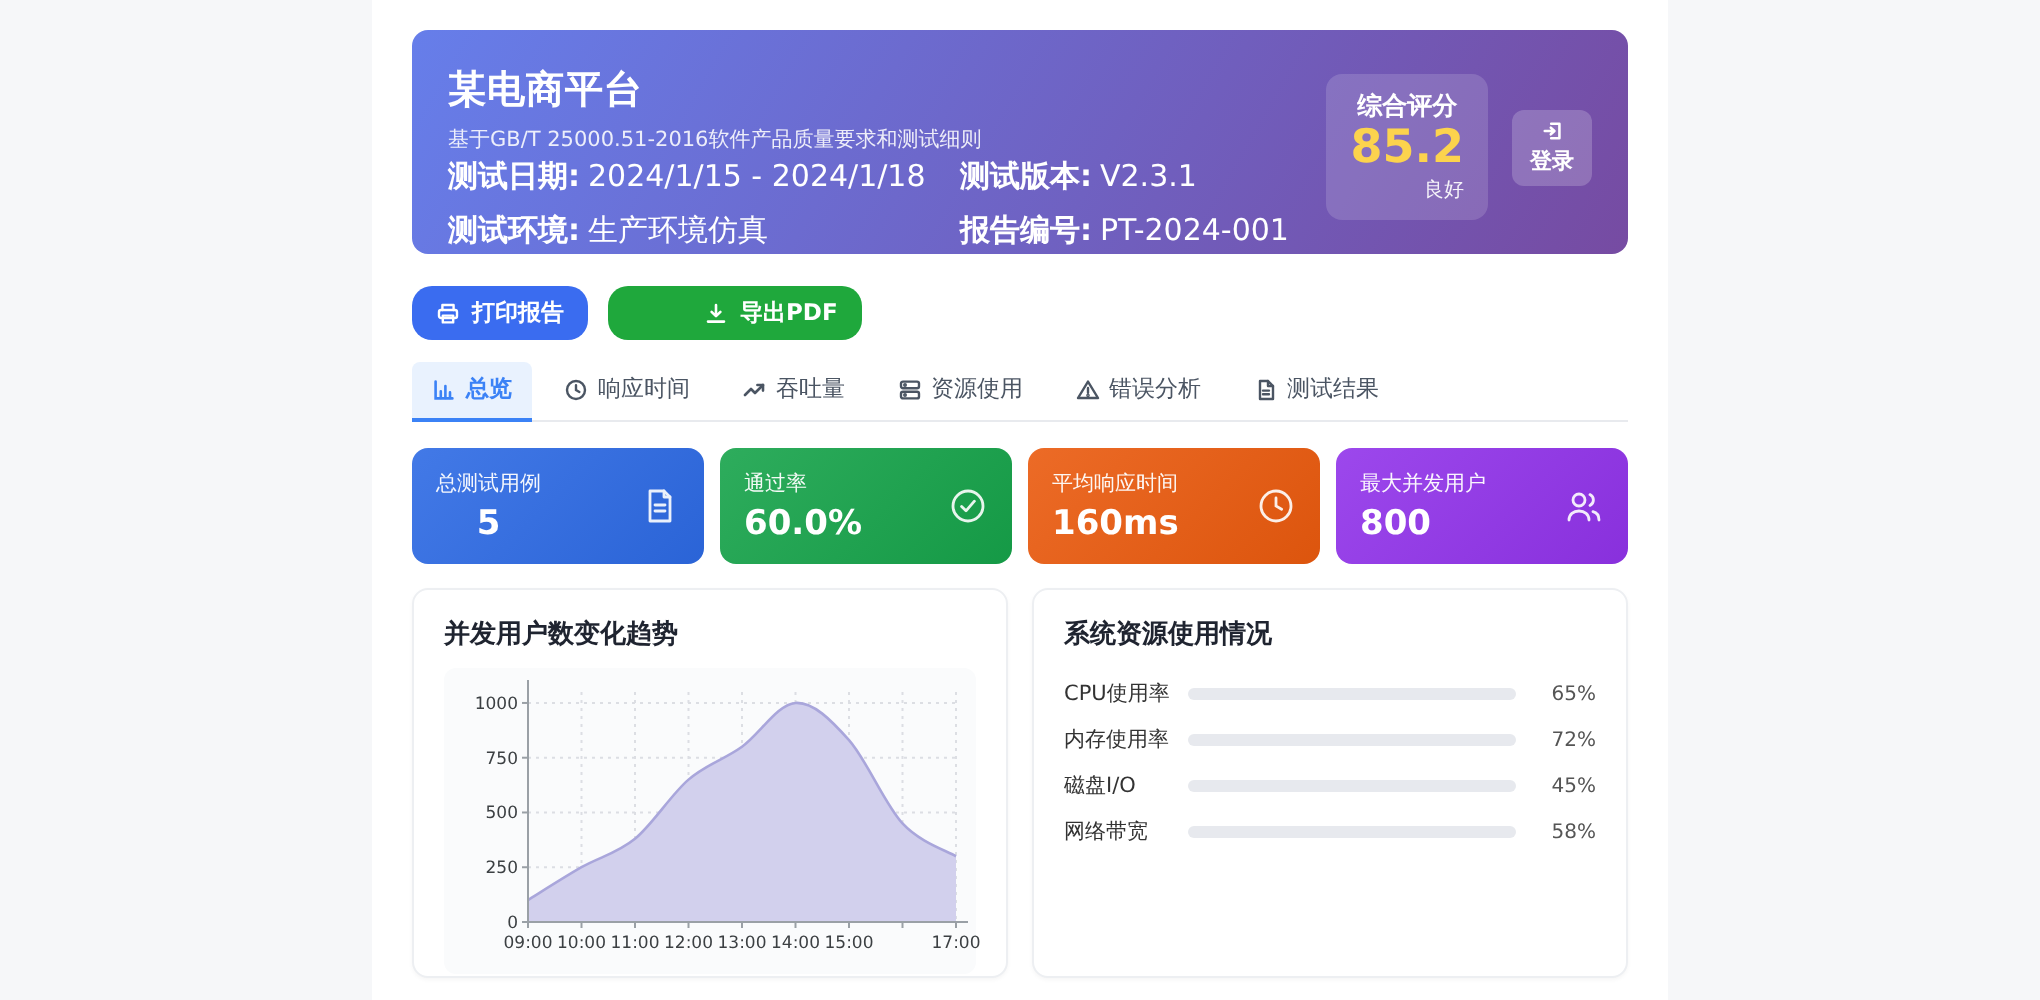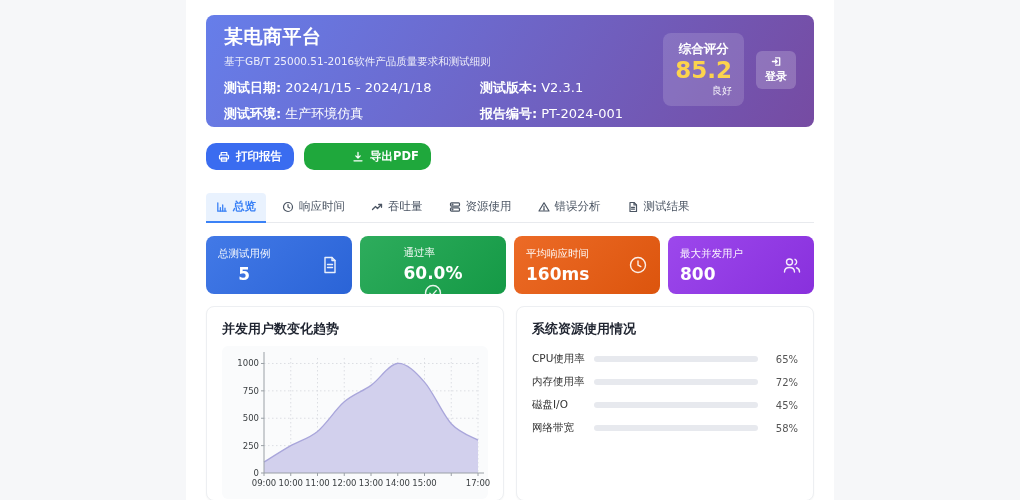--- a/index.html
+++ b/index.html
@@ -1,40 +1,40 @@
 <!DOCTYPE html>
 <html><head>
 <meta charset="utf-8">
 <style>
   * { margin:0; padding:0; box-sizing:border-box; }
   html,body { width:1020px; height:500px; }
   body { background:#f6f7f9; font-family:"DejaVu Sans","Liberation Sans",sans-serif; color:#1f2430; overflow:hidden; }
   .column { width:648px; height:500px; margin:0 auto; background:#fff; padding:15px 20px 18px; overflow:hidden; }
 
   
-  .header-card { height:112px; border-radius:8px; background:linear-gradient(120deg,#667eea,#764ba2); color:#fff; padding:9px 18px 12px; display:flex; justify-content:space-between; }
+  .header-card { height:112px; border-radius:8px; background:linear-gradient(120deg,#667eea,#764ba2); color:#fff; padding:17px 18px 12px; display:flex; justify-content:space-between; }
   .hc-title { font-size:19px; font-weight:bold; letter-spacing:.5px; }
   .hc-sub { font-size:10.5px; opacity:.88; margin-top:5px; }
-  .hc-meta { margin-top:10px; display:grid; grid-template-columns:256px auto; row-gap:8px; font-size:13px; }
+  .hc-meta { margin-top:2px; display:grid; grid-template-columns:256px auto; row-gap:8px; font-size:15px; }
   .meta-item b { font-weight:bold; margin-right:4px; }
   .hc-right { display:flex; align-items:center; gap:12px; }
   .score-box { background:rgba(255,255,255,.15); border-radius:8px; padding:8px 12px; text-align:right; min-width:68px; }
   .score-label { font-size:12.5px; font-weight:bold; text-align:center; }
   .score-value { font-size:23px; font-weight:bold; color:#fcd34d; line-height:1.1; }
   .score-grade { font-size:10px; opacity:.92; }
   .login-btn { background:rgba(255,255,255,.2); border:none; color:#fff; border-radius:6px; padding:5px 9px; font-size:11px; font-weight:bold; display:flex; align-items:center; gap:2px; cursor:pointer; font-family:inherit;flex-direction:column; }
 
   
   .toolbar { margin-top:16px; display:flex; gap:10px; }
   .tbtn { border:none; color:#fff; border-radius:10px; padding:6px 12px; font-size:11.5px; font-weight:bold; display:flex; align-items:center; gap:6px; cursor:pointer; font-family:inherit;text-align:center; }
   .btn-print { background:#3a6cf0; }
   .btn-export { background:#1fa83c; }
 
   
-  .tabs { margin-top:23px; display:flex; gap:6px; border-bottom:1px solid #e8eaee; }
+  .tabs { margin-top:11px; display:flex; gap:6px; border-bottom:1px solid #e8eaee; }
   .tab { display:flex; align-items:center; gap:5px; padding:6px 10px 7px; font-size:11.5px; color:#4b5563; border-bottom:2px solid transparent; margin-bottom:-1px; cursor:pointer; background:transparent; border-top:none; border-left:none; border-right:none; font-family:inherit; }
   .tab.active { color:#3b82f6; background:#e9f2fe; border-bottom-color:#3b82f6; font-weight:bold; border-radius:4px 4px 0 0; }
 
   
   .stats { margin-top:13px; display:grid; grid-template-columns:repeat(4,1fr); gap:8px; }
   .stat-card { height:58px; border-radius:8px; color:#fff; padding:10px 12px; display:flex; justify-content:space-between; align-items:center; background-image:linear-gradient(135deg,rgba(255,255,255,.10),rgba(0,0,0,.06)); }
   .stat-label { font-size:10.5px; opacity:.95; }
   .stat-value { font-size:17px; font-weight:bold; margin-top:3px; }
   .stat-icon { opacity:.9; flex:none; }
 
@@ -173,21 +173,21 @@
           <div class="stat-label">总测试用例</div>
           <div class="stat-value">5</div>
         </div>
       <span class="stat-icon">
           <svg width="20" height="20" viewBox="0 0 20 20" fill="none" stroke="#fff" stroke-width="1.4" stroke-linecap="round" stroke-linejoin="round">
             <path d="M5 2.5h7l3 3v12H5Z"></path>
             <path d="M12 2.5v3h3M7.5 9.5h5M7.5 12.5h5"></path>
           </svg>
         </span>
     </div>
-    <div class="stat-card" style="background-color: rgb(22, 163, 74); flex-direction: column;">
+    <div class="stat-card" style="background-color: rgb(22, 163, 74);">
       <div>
           <div class="stat-label">通过率</div>
           <div class="stat-value">60.0%</div>
         </div>
       <span class="stat-icon">
           <svg width="20" height="20" viewBox="0 0 20 20" fill="none" stroke="#fff" stroke-width="1.4" stroke-linecap="round" stroke-linejoin="round">
             <circle cx="10" cy="10" r="7.5"></circle>
             <path d="m6.8 10.2 2.2 2.2 4.2-4.8"></path>
           </svg>
         </span>

